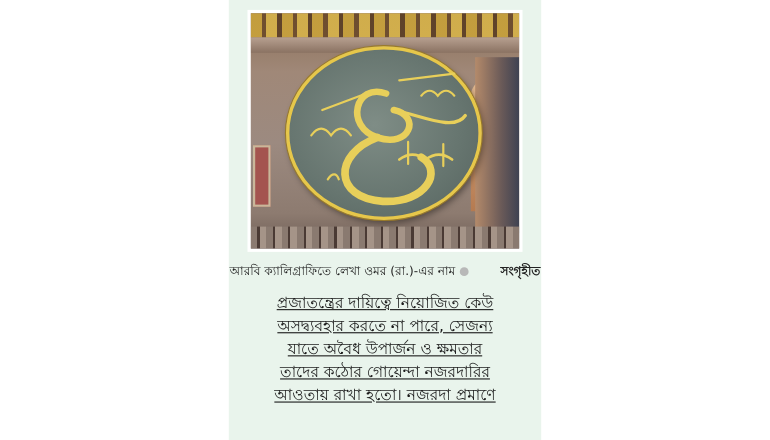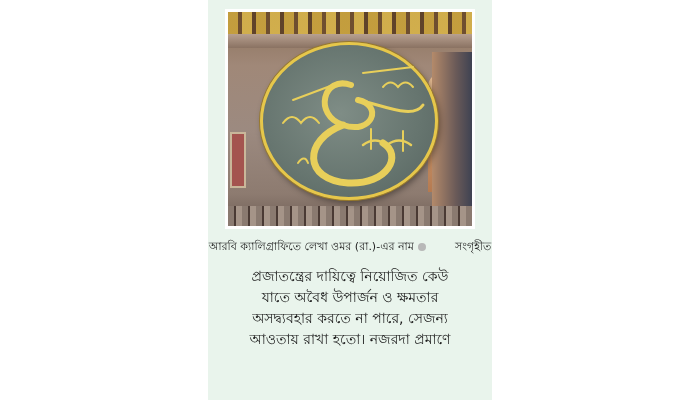--- a/index.html
+++ b/index.html
@@ -85,31 +85,32 @@
       white-space: nowrap;
     }
     .caption .dot {
       display: inline-block;
       width: 8px; height: 8px;
       border-radius: 50%;
       background: #b8b8b8;
       margin: 0 4px;
       vertical-align: -1px;
     }
-    .caption .credit { font-weight: normal; margin-left: 25px; }
+    .caption .credit { font-weight: bold; margin-left: 25px; }
     .body-text {
       position: absolute;
       left: 0;
       top: 266px;
       width: 284px;
       text-align: center;
       font-family: "DejaVu Sans", sans-serif;
       font-size: 14px;
       line-height: 21px;
       color: #1a1a1a;
+      text-decoration: underline;
     }
     .body-text div { white-space: nowrap; }
   </style>
 </head>
 <body>
 
 <div class="panel">
 
   <div class="photo-frame">
     <div class="photo" title="Arabic calligraphy medallion of Umar (R.) in Hagia Sophia">
@@ -142,18 +143,19 @@
       </div>
     </div>
   </div>
 
   <div class="caption">
     <span>আরবি ক্যালিগ্রাফিতে লেখা ওমর (রা.)-এর নাম</span><span class="dot"></span><span class="credit">সংগৃহীত</span>
   </div>
 
   <div class="body-text">
     <div>প্রজাতন্ত্রের দায়িত্বে নিয়োজিত কেউ</div>
+    <div>অসদ্ব্যবহার করতে না পারে, সেজন্য</div>
     <div>যাতে অবৈধ উপার্জন ও ক্ষমতার</div>
-    <div>অসদ্ব্যবহার করতে না পারে, সেজন্য</div>
+    <div>তাদের কঠোর গোয়েন্দা নজরদারির</div>
     <div>আওতায় রাখা হতো। নজরদা প্রমাণে</div>
   </div>
 
 </div>
 
 </body></html>

